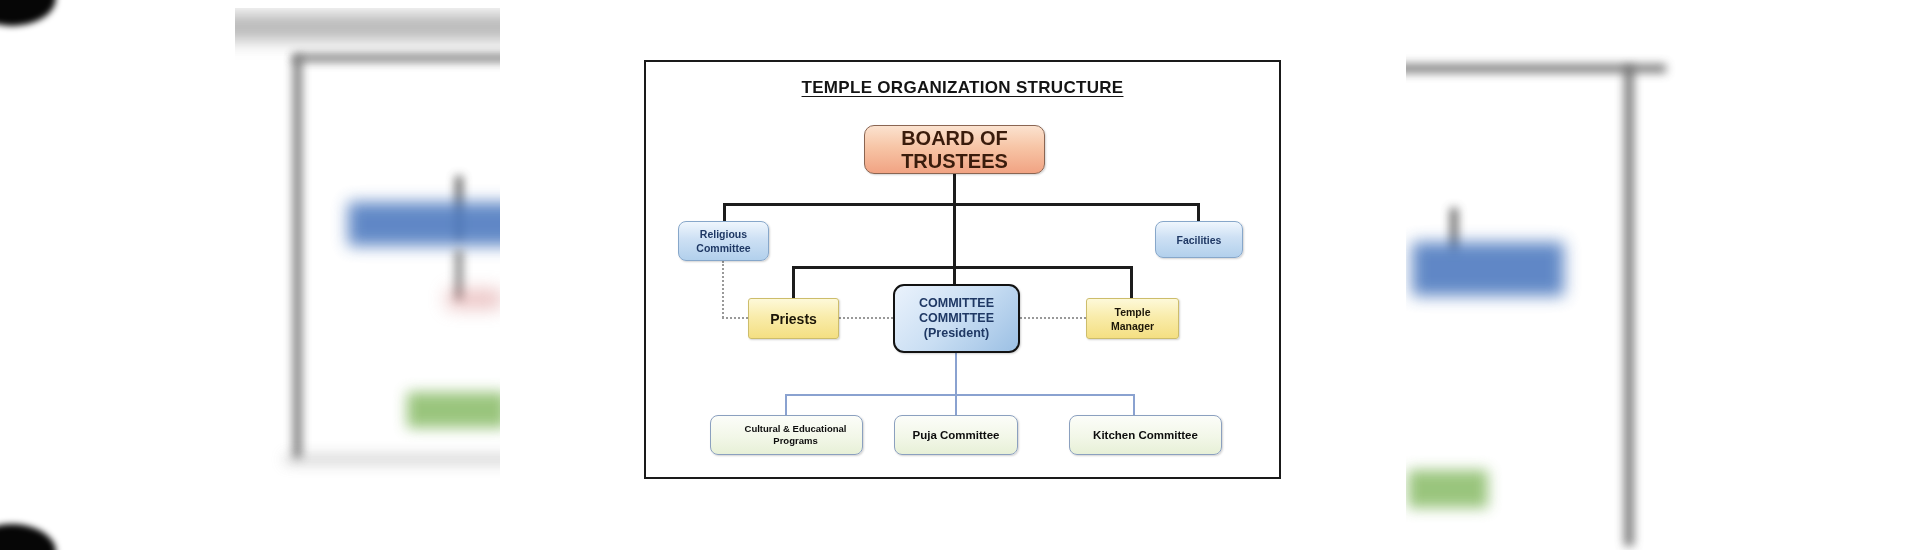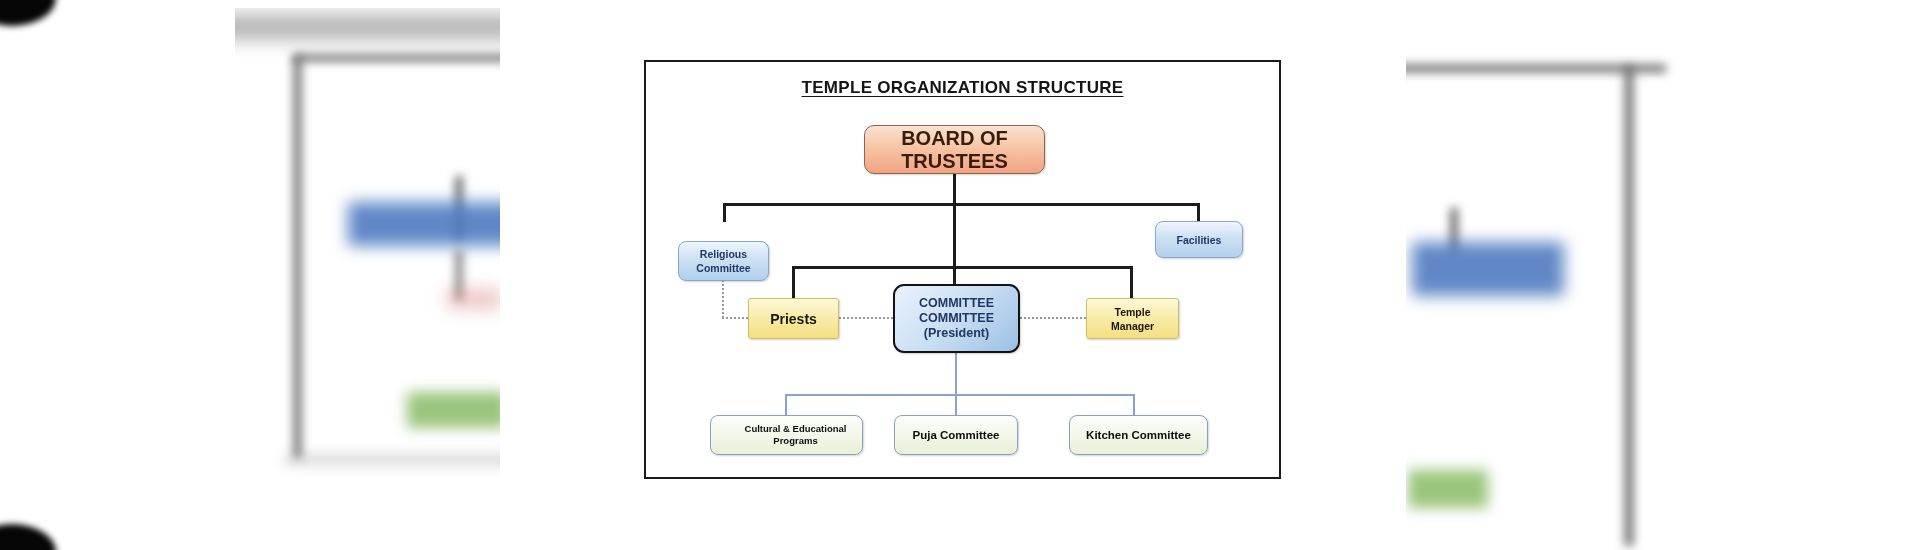--- a/index.html
+++ b/index.html
@@ -65,41 +65,41 @@
     left:218px; top:63px; width:181px; height:49px;
     background:linear-gradient(180deg,#fbe2cf 0%,#f7c5a6 45%,#f1a383 100%);
     border:1.5px solid #8a6552; border-radius:10px;
     font-size:20px; color:#3a1c0c;
   }
   .n-blue {
     background:linear-gradient(180deg,#eff6fd 0%,#cde0f4 45%,#b2d0ec 100%);
     border:1px solid #87a7ca; border-radius:8px;
     font-size:10.5px; line-height:14px; color:#1f3864;
   }
-  .n-religious  { left:32px;  top:159px; width:91px; height:40px;margin-top:20px; }
+  .n-religious  { left:32px;  top:159px; width:91px; height:40px; }
   .n-facilities { left:509px; top:159px; width:88px; height:37px; }
   .n-yellow {
     background:linear-gradient(180deg,#fdf9d9 0%,#f9ecab 45%,#f4df82 100%);
     border:1px solid #cdbd6b; border-radius:3px; color:#1c1608;
   }
   .n-priests { left:102px; top:236px; width:91px; height:41px; font-size:14px; }
   .n-temple  { left:440px; top:236px; width:93px; height:41px; font-size:10.5px; line-height:14px; }
   .n-exec {
     left:247px; top:222px; width:127px; height:69px;
     background:linear-gradient(135deg,#eaf2fc 0%,#c9def3 50%,#9cc0e4 100%);
     border:2.5px solid #121212; border-radius:11px;
     font-size:12.5px; line-height:15px; color:#1f3864;
   }
   .n-green {
     background:linear-gradient(180deg,#fcfdf9 0%,#f2f7e8 55%,#e7f0d7 100%);
     border:1.2px solid #8ba0bf; border-radius:8px; color:#0d0d0d;
   }
   .n-cultural { left:64px;  top:353px; width:153px; height:40px; font-size:9.5px; line-height:12px;padding-left:18px; }
   .n-puja     { left:248px; top:353px; width:124px; height:40px; font-size:11.5px; }
-  .n-kitchen  { left:423px; top:353px; width:139px; height:40px; font-size:11.5px; }
+  .n-kitchen  { left:423px; top:353px; width:153px; height:40px; font-size:11.5px; }
 </style>
 </head>
 <body>
 
 <div class="stage">
 
   <div class="blur-panel bp-left">
     <div class="bl-topbar"></div>
     <div class="bl-frameh"></div>
     <div class="bl-framev"></div>

